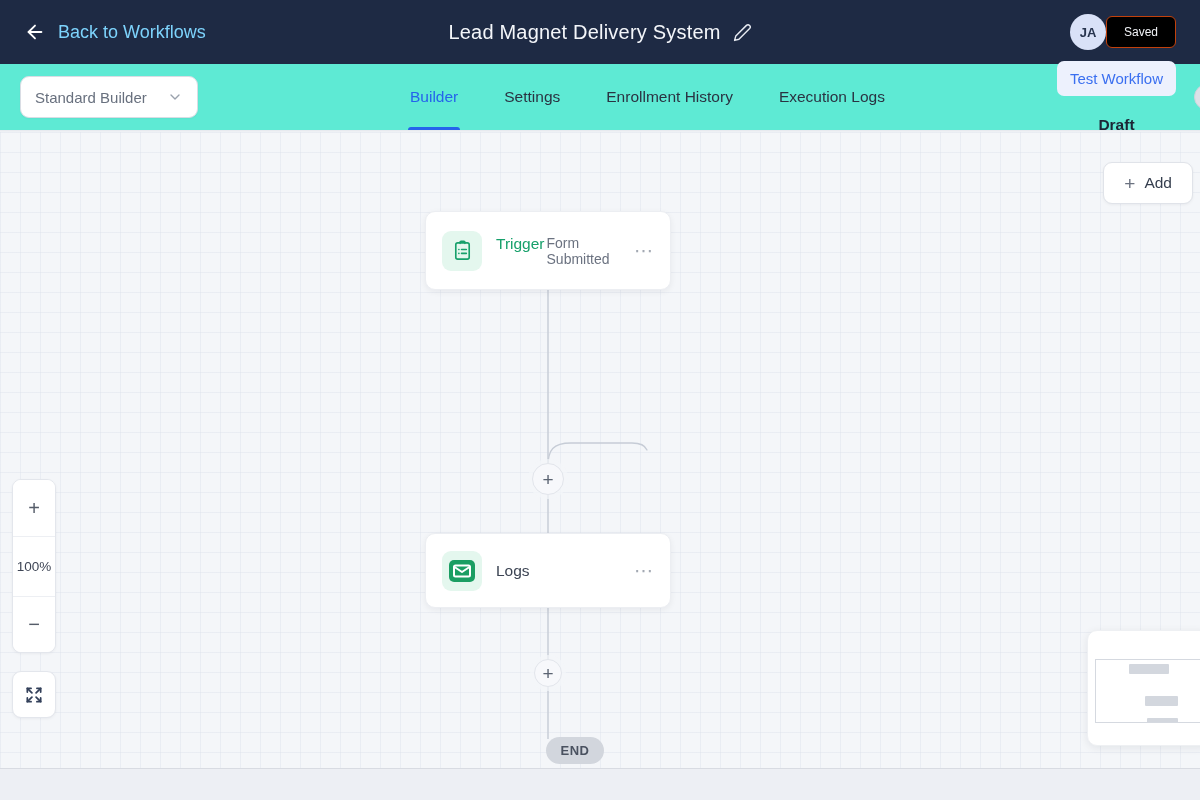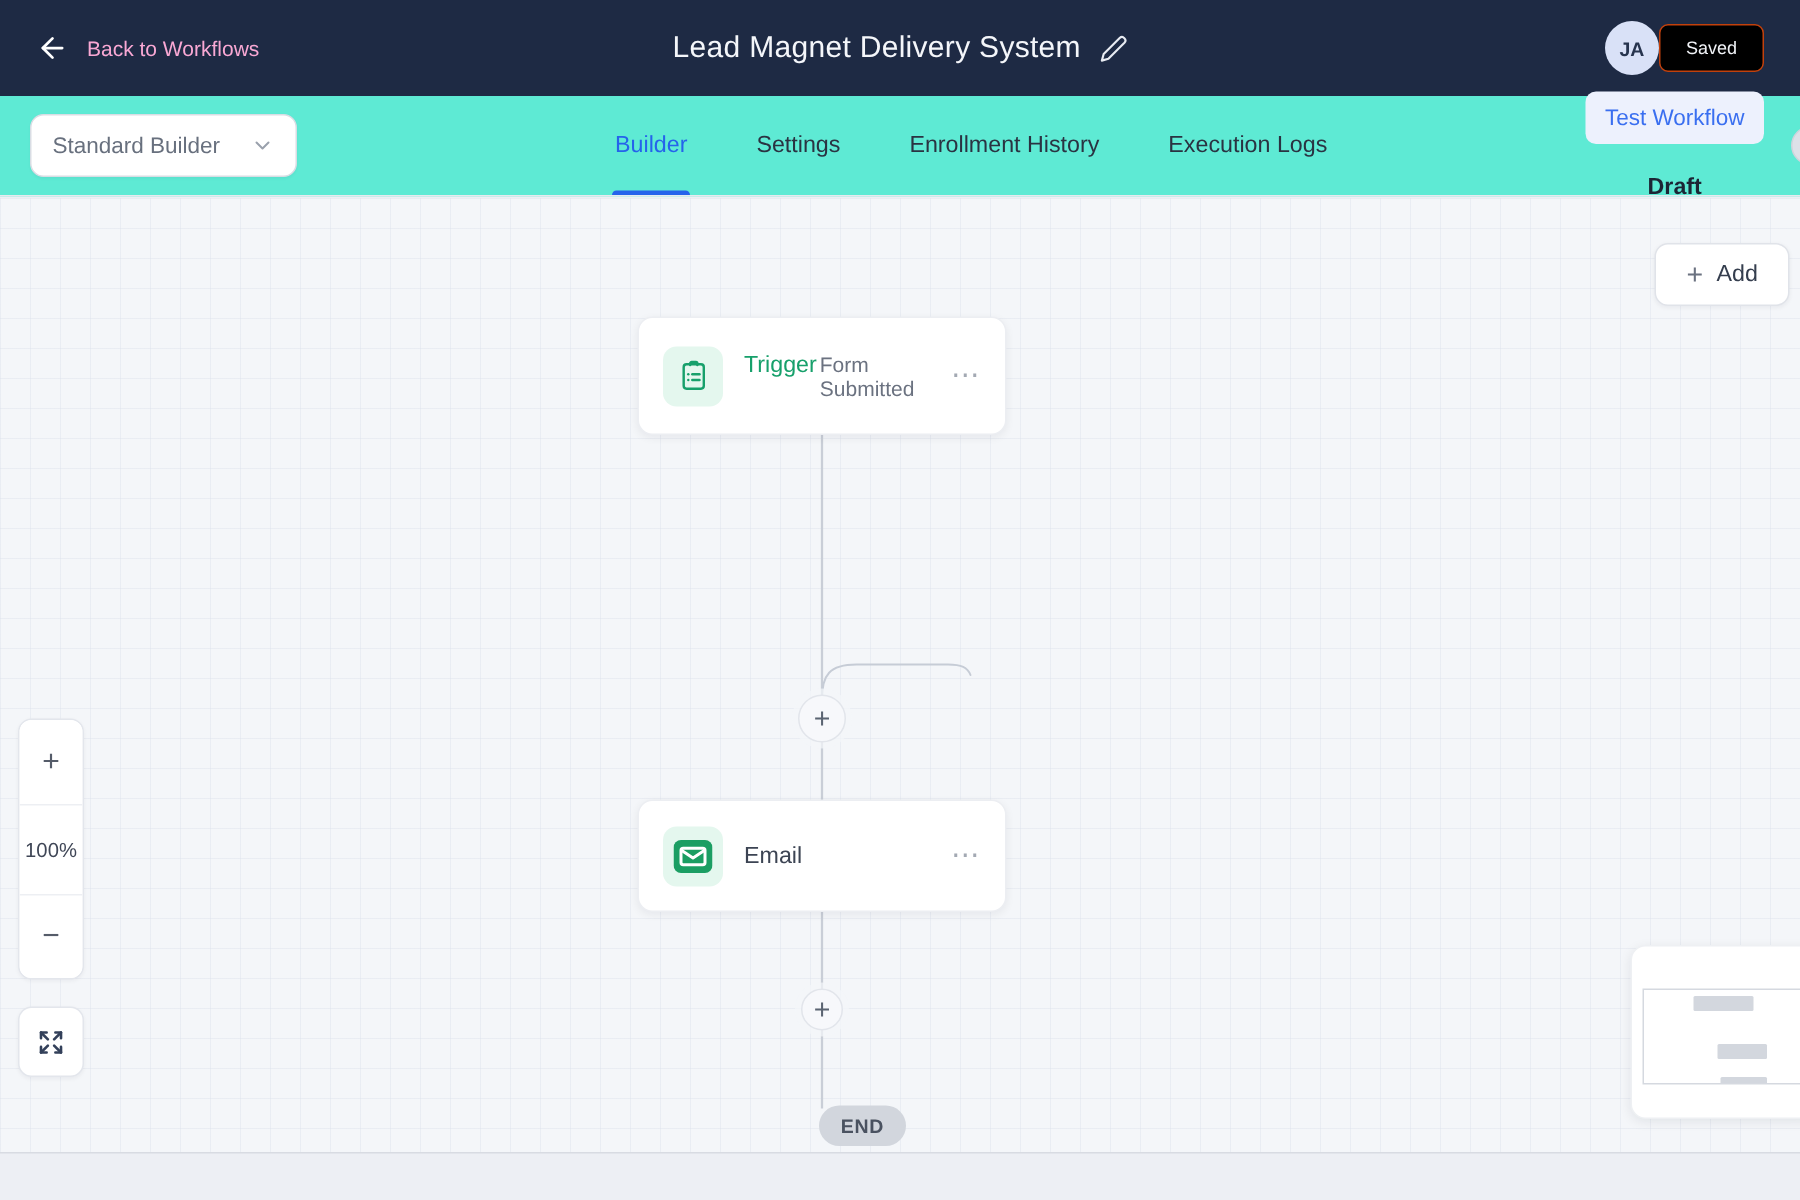--- a/index.html
+++ b/index.html
@@ -5,21 +5,21 @@
   * { margin:0; padding:0; box-sizing:border-box; }
   html,body { width:1200px; height:800px; overflow:hidden; }
   body { font-family:"Liberation Sans", sans-serif; position:relative; background:#eef0f4; }
 
   
   .header {
     position:absolute; top:0; left:0; width:1200px; height:64px;
     background:#1e2a44; display:flex; align-items:center; padding:0 24px;
   }
   .back-group { display:flex; align-items:center; gap:12px; cursor:pointer; width:320px; }
-  .back-label { color:#f9a8d4; font-size:14px; }
+  .back-label { color:#7dd3fc; font-size:18px; }
   .title-group { flex:1; display:flex; align-items:center; justify-content:center; gap:12px; }
   .page-title { color:#f4f6fa; font-size:20px; font-weight:500; letter-spacing:.2px; }
   .header-right { width:320px; display:flex; align-items:center; justify-content:flex-end; }
   .avatar {
     width:36px; height:36px; border-radius:50%; background:#d9e1f7;
     color:#27344e; font-size:13px; font-weight:700;
     display:flex; align-items:center; justify-content:center; cursor:pointer;
   }
   .saved-btn {
     background:#000000; border:1px solid #c2410c; color:#f1f3f7;
@@ -263,21 +263,21 @@
     <div class="node-icon-box">
       <span style="display:flex;">
         <svg width="26" height="24" viewBox="0 0 26 24">
           <rect x="0" y="1" width="26" height="22" rx="5" fill="#1b9e63"></rect>
           <rect x="5" y="6.5" width="16" height="11" rx="1.5" fill="none" stroke="#ffffff" stroke-width="2"></rect>
           <path d="M5.5 8 L13 13 L20.5 8" fill="none" stroke="#ffffff" stroke-width="2" stroke-linecap="round" stroke-linejoin="round"></path>
         </svg>
       </span>
     </div>
     <div class="node-texts">
-      <span class="node-title-dark">Email</span>
+      <span class="node-title-dark">Logs</span>
     </div>
     <span class="node-menu">⋯</span>
   </div>
 
   <button class="plus-btn plus-2">+</button>
 
   <div class="end-pill">END</div>
 
   <div class="zoom-controls">
     <button class="zoom-cell">+</button>

